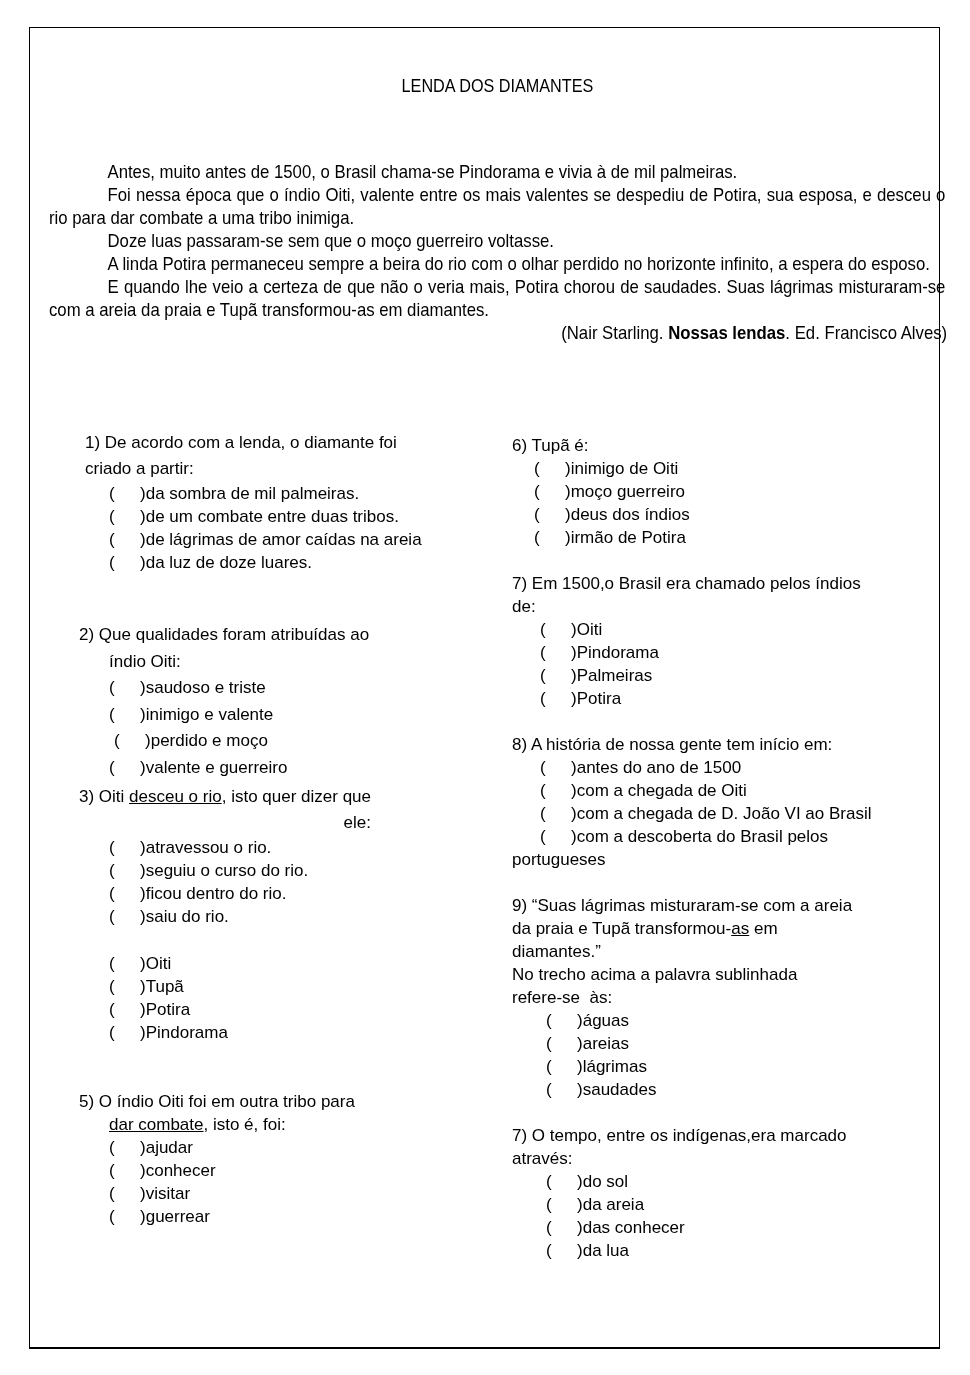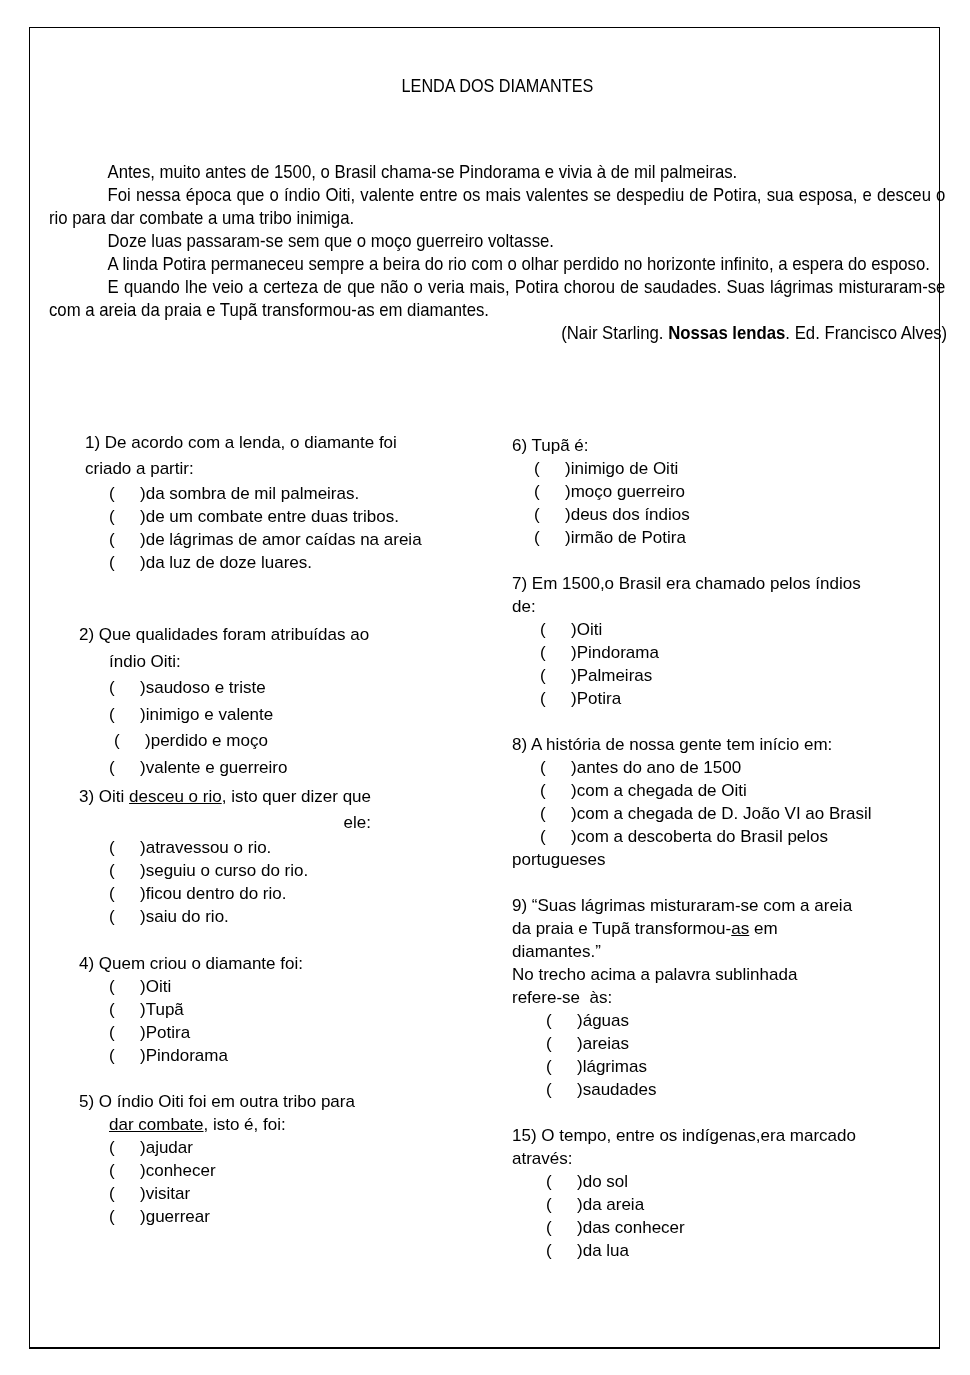--- a/index.html
+++ b/index.html
@@ -71,21 +71,20 @@
   <div class="stem" style="padding-left:30px; line-height:26px;text-align:right;">ele:</div>
   <div style="padding-left:30px;">
     <div class="opt"><span class="paren">(</span>)<span>atravessou o rio.</span></div>
     <div class="opt"><span class="paren">(</span>)<span>seguiu o curso do rio.</span></div>
     <div class="opt"><span class="paren">(</span>)<span>ficou dentro do rio.</span></div>
     <div class="opt"><span class="paren">(</span>)<span>saiu do rio.</span></div>
   </div>
 </div>
 
 <div class="q" style="left:79px; top:952px;">
-  <div class="stem">4)  Quem criou o diamante foi:</div>
   <div style="padding-left:30px;">
     <div class="opt"><span class="paren">(</span>)<span>Oiti</span></div>
     <div class="opt"><span class="paren">(</span>)<span>Tupã</span></div>
     <div class="opt"><span class="paren">(</span>)<span>Potira</span></div>
     <div class="opt"><span class="paren">(</span>)<span>Pindorama</span></div>
   </div>
 </div>
 
 <div class="q" style="left:79px; top:1090px;">
   <div class="stem">5)  O índio Oiti foi em outra tribo para</div>
@@ -138,21 +137,21 @@
   <div class="stem" style="white-space:pre;">refere-se  às:</div>
   <div style="padding-left:34px;">
     <div class="opt"><span class="paren">(</span>)<span>águas</span></div>
     <div class="opt"><span class="paren">(</span>)<span>areias</span></div>
     <div class="opt"><span class="paren">(</span>)<span>lágrimas</span></div>
     <div class="opt"><span class="paren">(</span>)<span>saudades</span></div>
   </div>
 </div>
 
 <div class="q" style="left:512px; top:1124px;">
-  <div class="stem">15) O tempo, entre os indígenas,era marcado</div>
+  <div class="stem">7) O tempo, entre os indígenas,era marcado</div>
   <div class="stem">através:</div>
   <div style="padding-left:34px;">
     <div class="opt"><span class="paren">(</span>)<span>do sol</span></div>
     <div class="opt"><span class="paren">(</span>)<span>da areia</span></div>
     <div class="opt"><span class="paren">(</span>)<span>das conhecer</span></div>
     <div class="opt"><span class="paren">(</span>)<span>da lua</span></div>
   </div>
 </div>
 
 </body></html>

